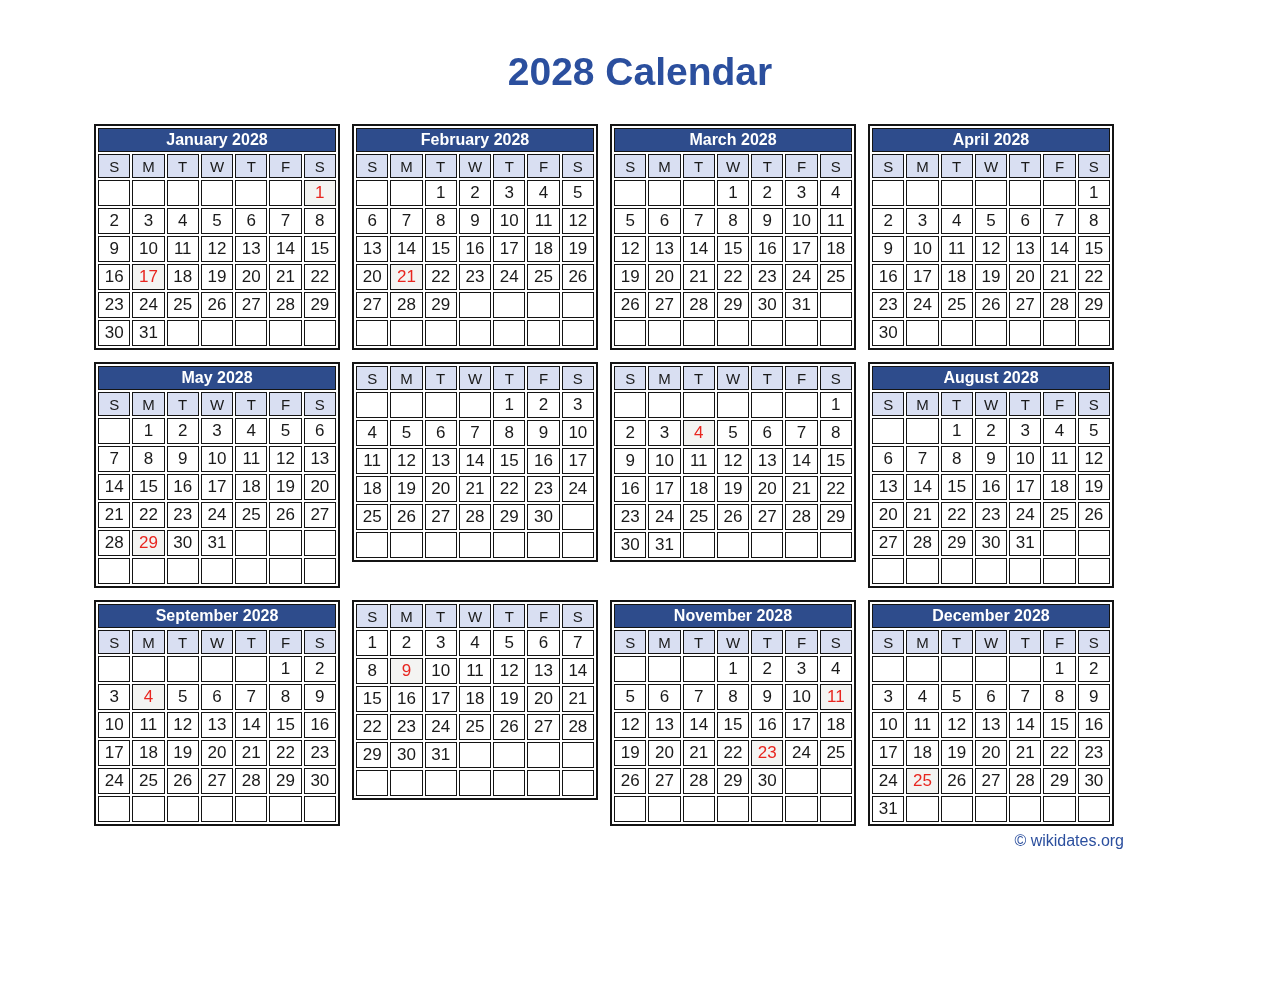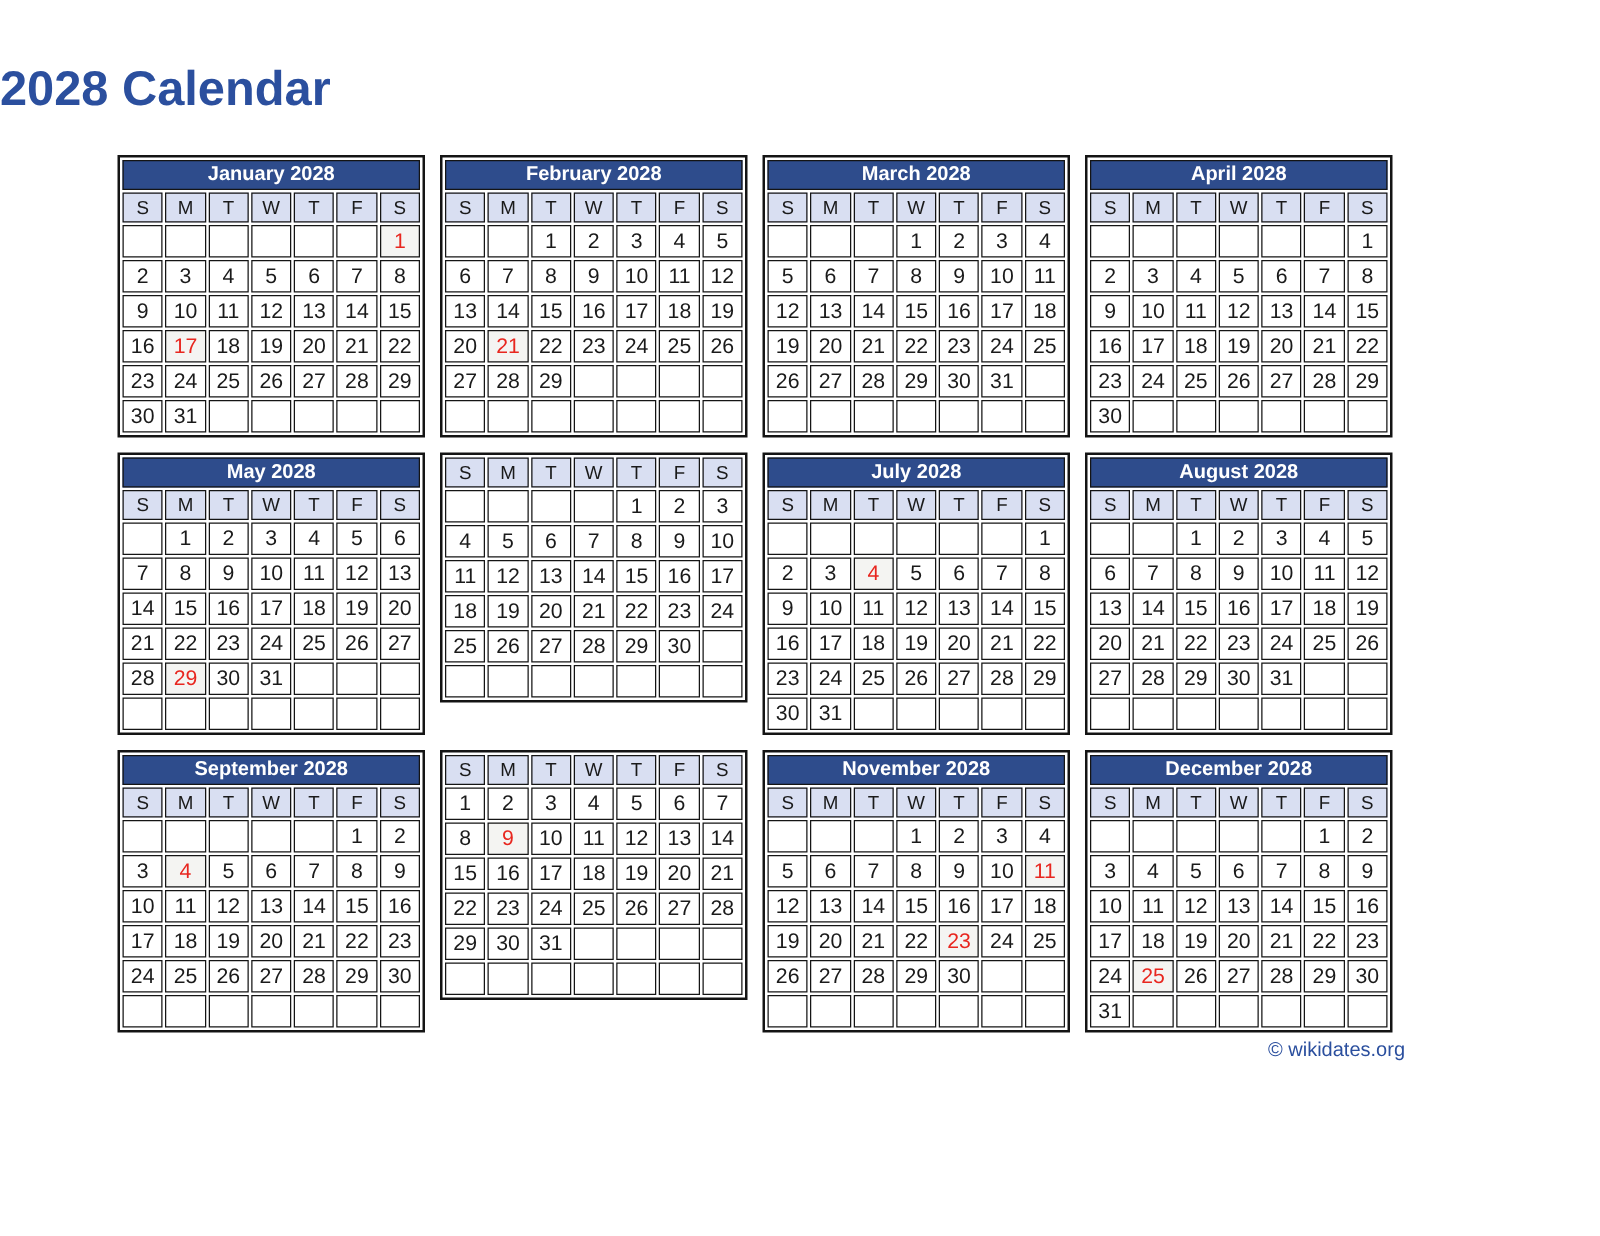--- a/index.html
+++ b/index.html
@@ -15,20 +15,21 @@
   }
   *{box-sizing:border-box;}
   html,body{margin:0;padding:0;}
   body{
     width:1280px;height:989px;background:#FFFFFF;
     font-family:"Liberation Sans",sans-serif;
     padding-top:50px;
   }
   .page-title{
     margin:0 0 30px 0;
+    text-align:center;
     font-size:39px;
     font-weight:bold;
     color:var(--title-blue);
     letter-spacing:0px;
   }
   .calendar-grid{
     width:1092px;
     margin:0 auto;
     display:grid;
     grid-template-columns:repeat(4,246px);
@@ -531,23 +532,20 @@
             <td class="dc"></td>
             <td class="dc"></td>
           </tr>
         </tbody>
       </table>
     </div>
     <div class="month">
       <table class="month-table">
         <thead>
           <tr>
-            <th class="mname" colspan="7">July 2028</th>
-          </tr>
-          <tr>
             <th class="dh">S</th>
             <th class="dh">M</th>
             <th class="dh">T</th>
             <th class="dh">W</th>
             <th class="dh">T</th>
             <th class="dh">F</th>
             <th class="dh">S</th>
           </tr>
         </thead>
         <tbody>

